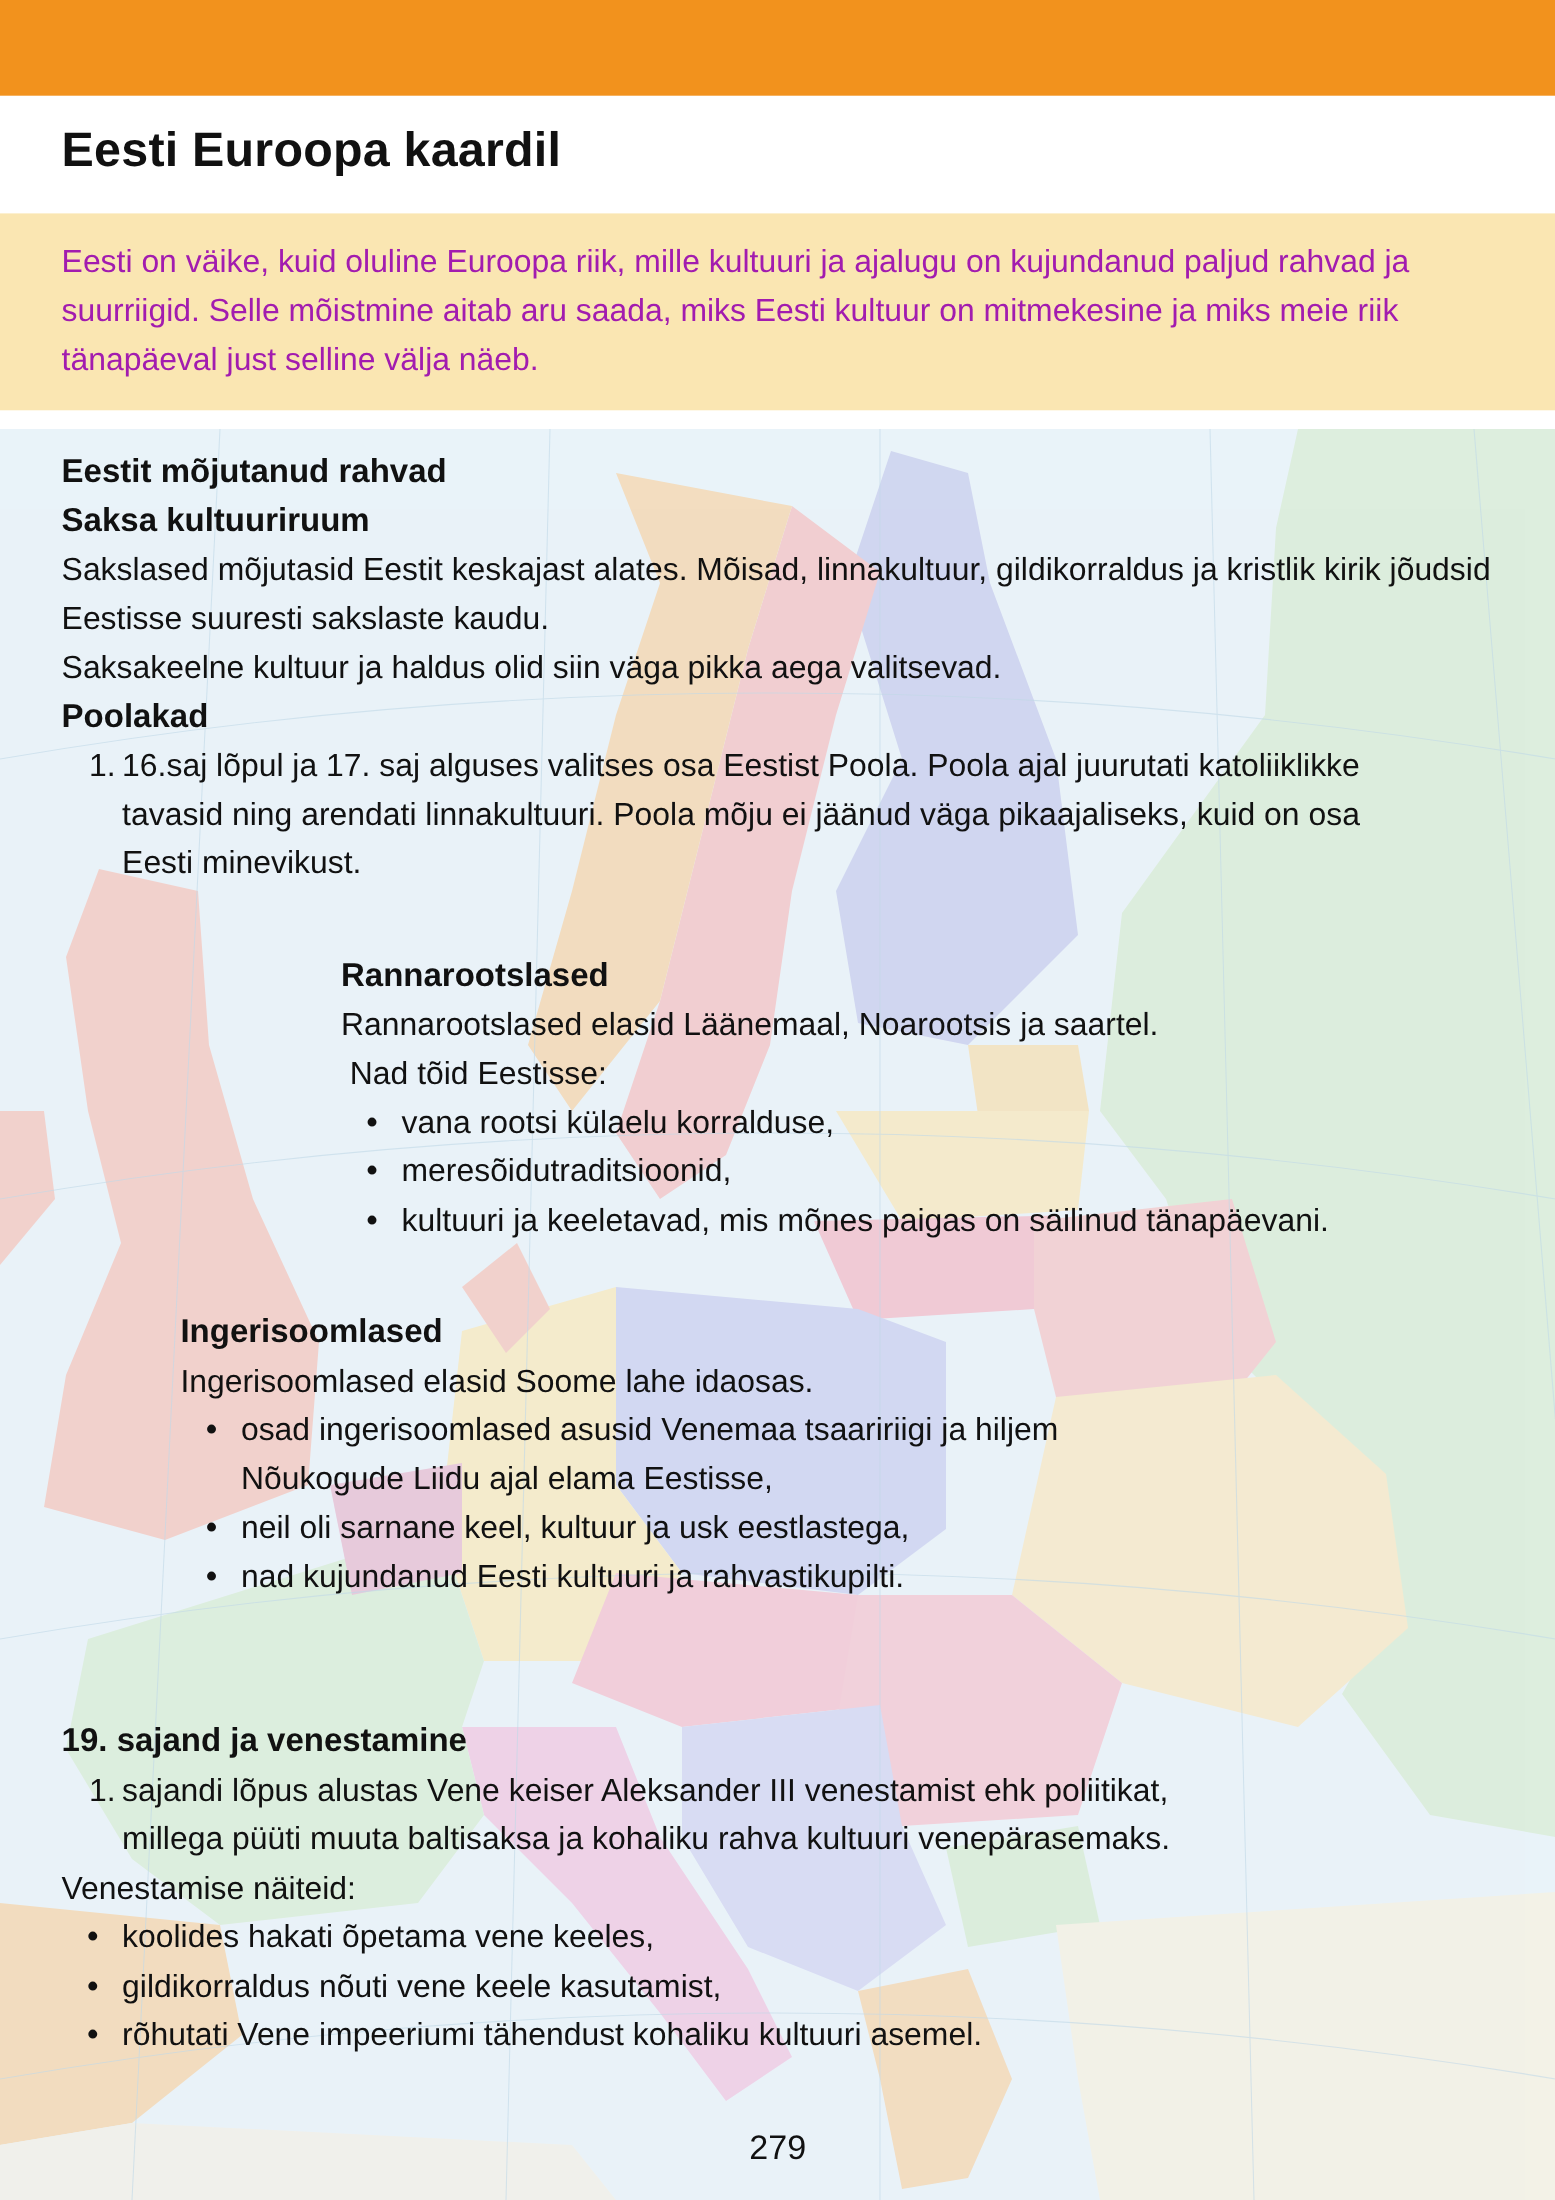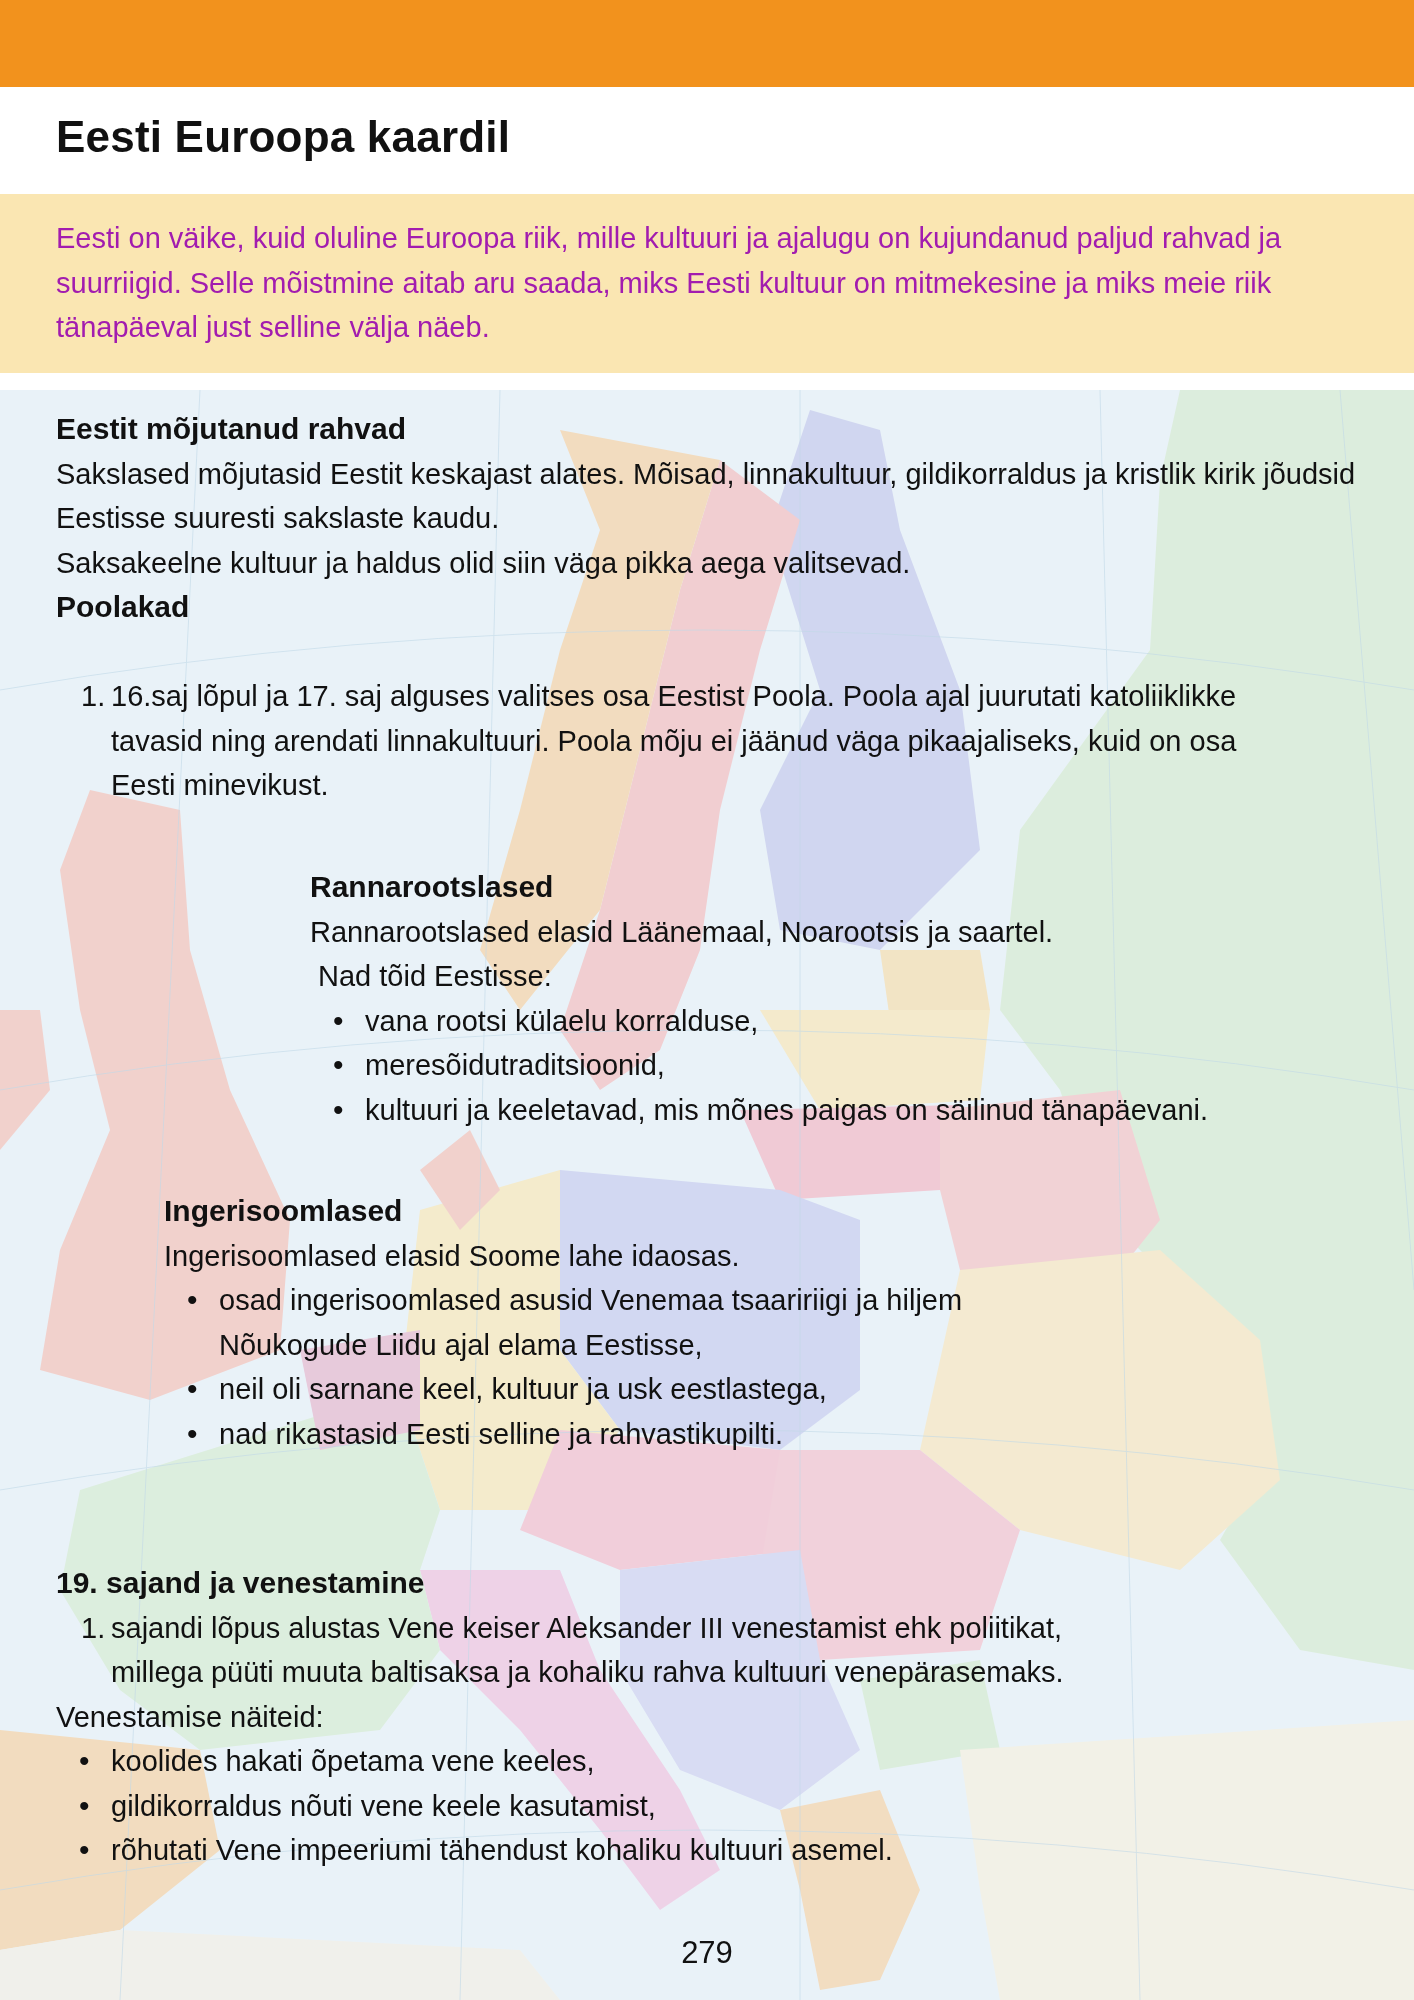--- a/index.html
+++ b/index.html
@@ -108,20 +108,21 @@
         <line x1="1100" y1="0" x2="1140" y2="1610"></line>
         <line x1="1340" y1="0" x2="1414" y2="900"></line>
       </g>
     </g>
   </svg>
 </div>
 
 <div class="content">
   <div class="block" style="left:56px; top:407px; width:1320px;">
     <p class="h">Eestit mõjutanud rahvad</p>
+    <p class="h">Saksa kultuuriruum</p>
     <p class="t">Sakslased mõjutasid Eestit keskajast alates. Mõisad, linnakultuur, gildikorraldus ja kristlik kirik jõudsid Eestisse suuresti sakslaste kaudu.</p>
     <p class="t">Saksakeelne kultuur ja haldus olid siin väga pikka aega valitsevad.</p>
     <p class="h">Poolakad</p>
   </div>
 
   <div class="block" style="left:111px; top:674px; width:1160px;">
     <ol>
       <li>
         <span class="num">1.</span>
         <span>16.saj lõpul ja 17. saj alguses valitses osa Eestist Poola. Poola ajal juurutati katoliiklikke tavasid ning arendati linnakultuuri. Poola mõju ei jäänud väga pikaajaliseks, kuid on osa Eesti minevikust.</span>
@@ -139,21 +140,21 @@
       <li><span class="bul">•</span><span>kultuuri ja keeletavad, mis mõnes paigas on säilinud tänapäevani.</span></li>
     </ul>
   </div>
 
   <div class="block" style="left:164px; top:1189px; width:1000px;">
     <p class="h">Ingerisoomlased</p>
     <p class="t">Ingerisoomlased elasid Soome lahe idaosas.</p>
     <ul style="padding-left:55px; width:880px;">
       <li><span class="bul">•</span><span>osad ingerisoomlased asusid Venemaa tsaaririigi ja hiljem Nõukogude Liidu ajal elama Eestisse,</span></li>
       <li><span class="bul">•</span><span>neil oli sarnane keel, kultuur ja usk eestlastega,</span></li>
-      <li><span class="bul">•</span><span>nad rikastasid Eesti selline ja rahvastikupilti.</span></li>
+      <li><span class="bul">•</span><span>nad kujundanud Eesti kultuuri ja rahvastikupilti.</span></li>
     </ul>
   </div>
 
   <div class="block" style="left:56px; top:1561px; width:1200px;">
     <p class="h">19. sajand ja venestamine</p>
     <ol style="padding-left:55px; width:1040px;">
       <li>
         <span class="num">1.</span>
         <span>sajandi lõpus alustas Vene keiser Aleksander III venestamist ehk poliitikat, millega püüti muuta baltisaksa ja kohaliku rahva kultuuri venepärasemaks.</span>
       </li>

